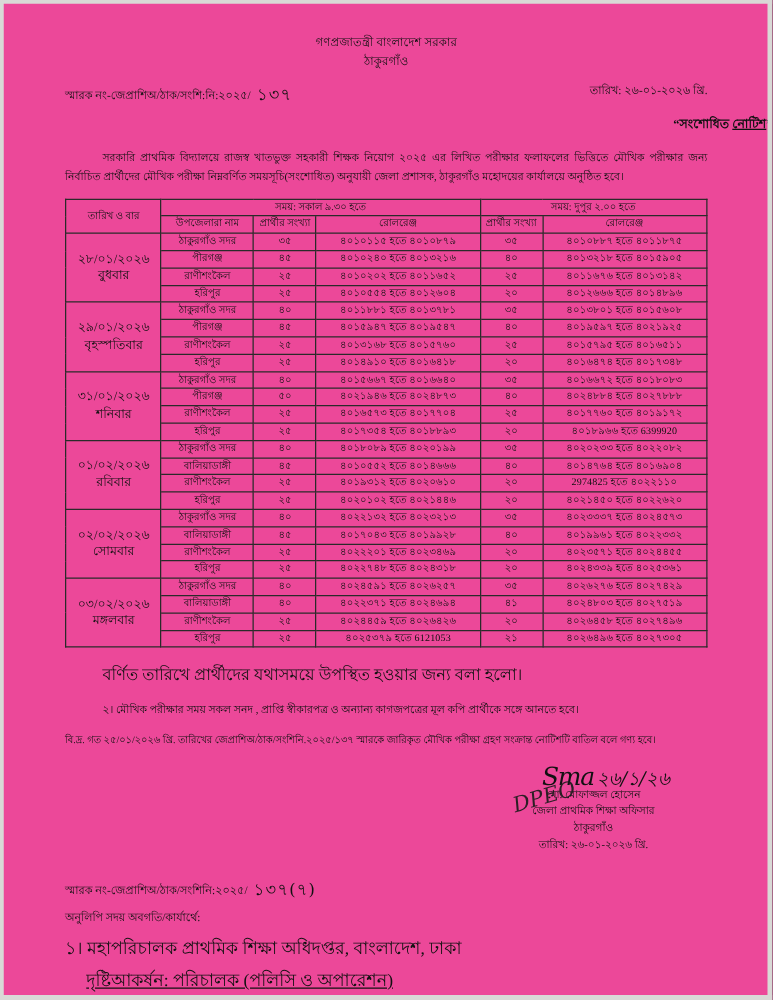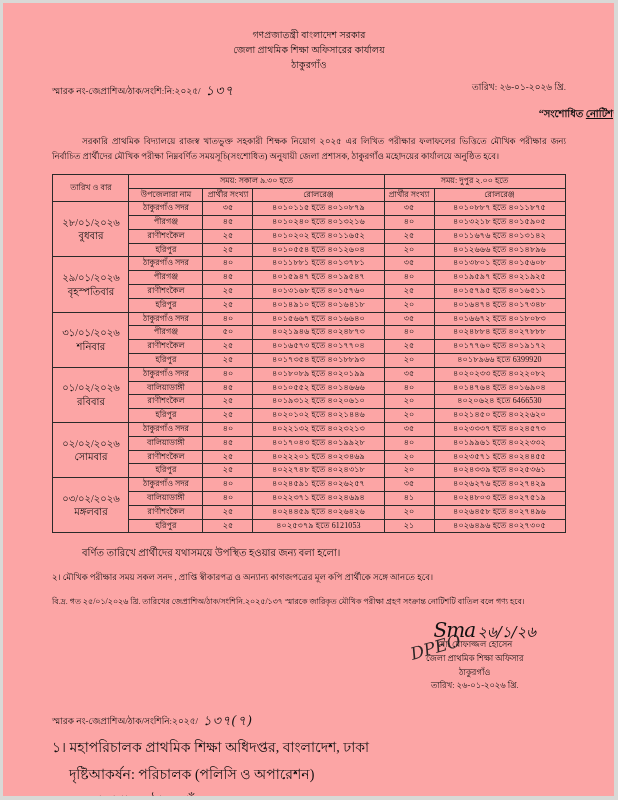--- a/index.html
+++ b/index.html
@@ -5,21 +5,21 @@
   html, body {
     margin: 0;
     padding: 0;
     background: #6e6e6e;
   }
   .page {
     position: relative;
     width: 618px;
     height: 800px;
     margin: 0 auto;
-    background: #fca5a5;
+    background: #ec4899;
     overflow: hidden;
     font-family: "Liberation Serif", "DejaVu Serif", serif;
     color: #111;
     box-sizing: border-box;
   }
   
   .page::before {
     content: "";
     position: absolute;
     inset: 0;
@@ -52,21 +52,20 @@
   }
   .memo-left {
     position: absolute;
     left: 52px;
     top: 0;
     white-space: nowrap;
   }
   .memo-hand {
     font-family: "DejaVu Serif", serif;
     font-size: 13px;
-    font-style: italic;
     margin-left: 5px;
     letter-spacing: 1px;
     position: relative;
     top: 1px;
   }
   .memo-right {
     position: absolute;
     right: 52px;
     top: 0;
     white-space: nowrap;
@@ -107,26 +106,26 @@
   .c-upz    { width: 74px; }
   .c-cnt    { width: 50px; }
   .c-roll   { width: 131px; }
   td.datecell { font-size: 10px; line-height: 1.75; }
   td.rollcell { font-size: 8px; letter-spacing: .15px; }
   tr.grp-start td { border-top: 1.6px solid #1a1a1a; }
   .grp-end td { border-bottom: 1.6px solid #1a1a1a; }
 
   .note-a {
     margin: 9px 52px 0 52px;
-    font-size: 10px;
+    font-size: 13px;
     text-indent: 30px;
     line-height: 1.7;
   }
   .note-b {
-    margin: 9px 52px 0 52px;
+    margin: 9px 52px 0 82px;
     font-size: 8.6px;
     line-height: 1.7;
   }
   .note-c {
     margin: 10px 52px 0 52px;
     font-size: 7.9px;
     line-height: 1.7;
   }
 
   .sigblock {
@@ -185,34 +184,34 @@
     padding: 0;
     list-style: none;
     font-size: 14px;
     line-height: 1.9;
   }
   ol.copylist li { white-space: nowrap; }
   ol.copylist li .sub {
     display: block;
     padding-left: 17px;
     white-space: nowrap;
+    text-decoration: underline;
   }
 </style>
 </head>
 <body>
 
 <div class="page">
   <div class="scan-edge-l"></div>
   <div class="scan-edge-r"></div>
   <div class="scan-edge-t"></div>
   <div class="scan-edge-b"></div>
 
   <div class="hdr">
     <div>গণপ্রজাতন্ত্রী বাংলাদেশ সরকার</div>
-    <div>জেলা প্রাথমিক শিক্ষা অফিসারের কার্যালয়</div>
     <div>ঠাকুরগাঁও</div>
   </div>
 
   <div class="memorow">
     <div class="memo-left"><span>স্মারক নং-জেপ্রাশিঅ/ঠাক/সংশি:নি:২০২৫/</span><span class="memo-hand">১৩৭</span></div>
     <div class="memo-right">তারিখ: ২৬-০১-২০২৬ খ্রি.</div>
   </div>
 
   <div class="title"><span>“</span><span>সংশোধিত </span><span class="u">নোটিশ</span><span>”</span></div>
 
@@ -342,21 +341,21 @@
           <td>৪৫</td>
           <td class="rollcell">৪০১০৫৫২ হতে ৪০১৪৬৬৬</td>
           <td>৪০</td>
           <td class="rollcell">৪০১৪৭৬৪ হতে ৪০১৬৯০৪</td>
         </tr>
         <tr>
           <td>রাণীশংকৈল</td>
           <td>২৫</td>
           <td class="rollcell">৪০১৯৩১২ হতে ৪০২০৬১০</td>
           <td>২০</td>
-          <td class="rollcell">৪০২০৬২৪ হতে 6466530</td>
+          <td class="rollcell">2974825 হতে ৪০২২১১০</td>
         </tr>
         <tr class=" grp-end">
           <td>হরিপুর</td>
           <td>২৫</td>
           <td class="rollcell">৪০২০১০২ হতে ৪০২১৪৪৬</td>
           <td>২০</td>
           <td class="rollcell">৪০২১৪৫০ হতে ৪০২২৬২০</td>
         </tr>
         <tr class="grp-start">
           <td class="datecell" rowspan="4">০২/০২/২০২৬<div>সোমবার</div></td>
@@ -431,18 +430,19 @@
       <div>জেলা প্রাথমিক শিক্ষা অফিসার</div>
       <div>ঠাকুরগাঁও</div>
       <div>তারিখ: ২৬-০১-২০২৬ খ্রি.</div>
     </div>
   </div>
 
   <div class="memorow2">
     <div class="memo-left"><span>স্মারক নং-জেপ্রাশিঅ/ঠাক/সংশিনি:২০২৫/</span><span class="memo-hand">১৩৭(৭)</span></div>
   </div>
 
+  <div class="copy-head">অনুলিপি সদয় অবগতি/কার্যার্থে:</div>
   <ol class="copylist" id="copy-list">
       <li><span>১।</span> <span>মহাপরিচালক প্রাথমিক শিক্ষা অধিদপ্তর, বাংলাদেশ, ঢাকা</span><span class="sub">দৃষ্টিআকর্ষন: পরিচালক (পলিসি ও অপারেশন)</span></li>
       <li><span>২।</span> <span>জেলা প্রশাসক ঠাকুরগাঁও</span></li>
     </ol>
 
 </div>
 
 </body></html>

